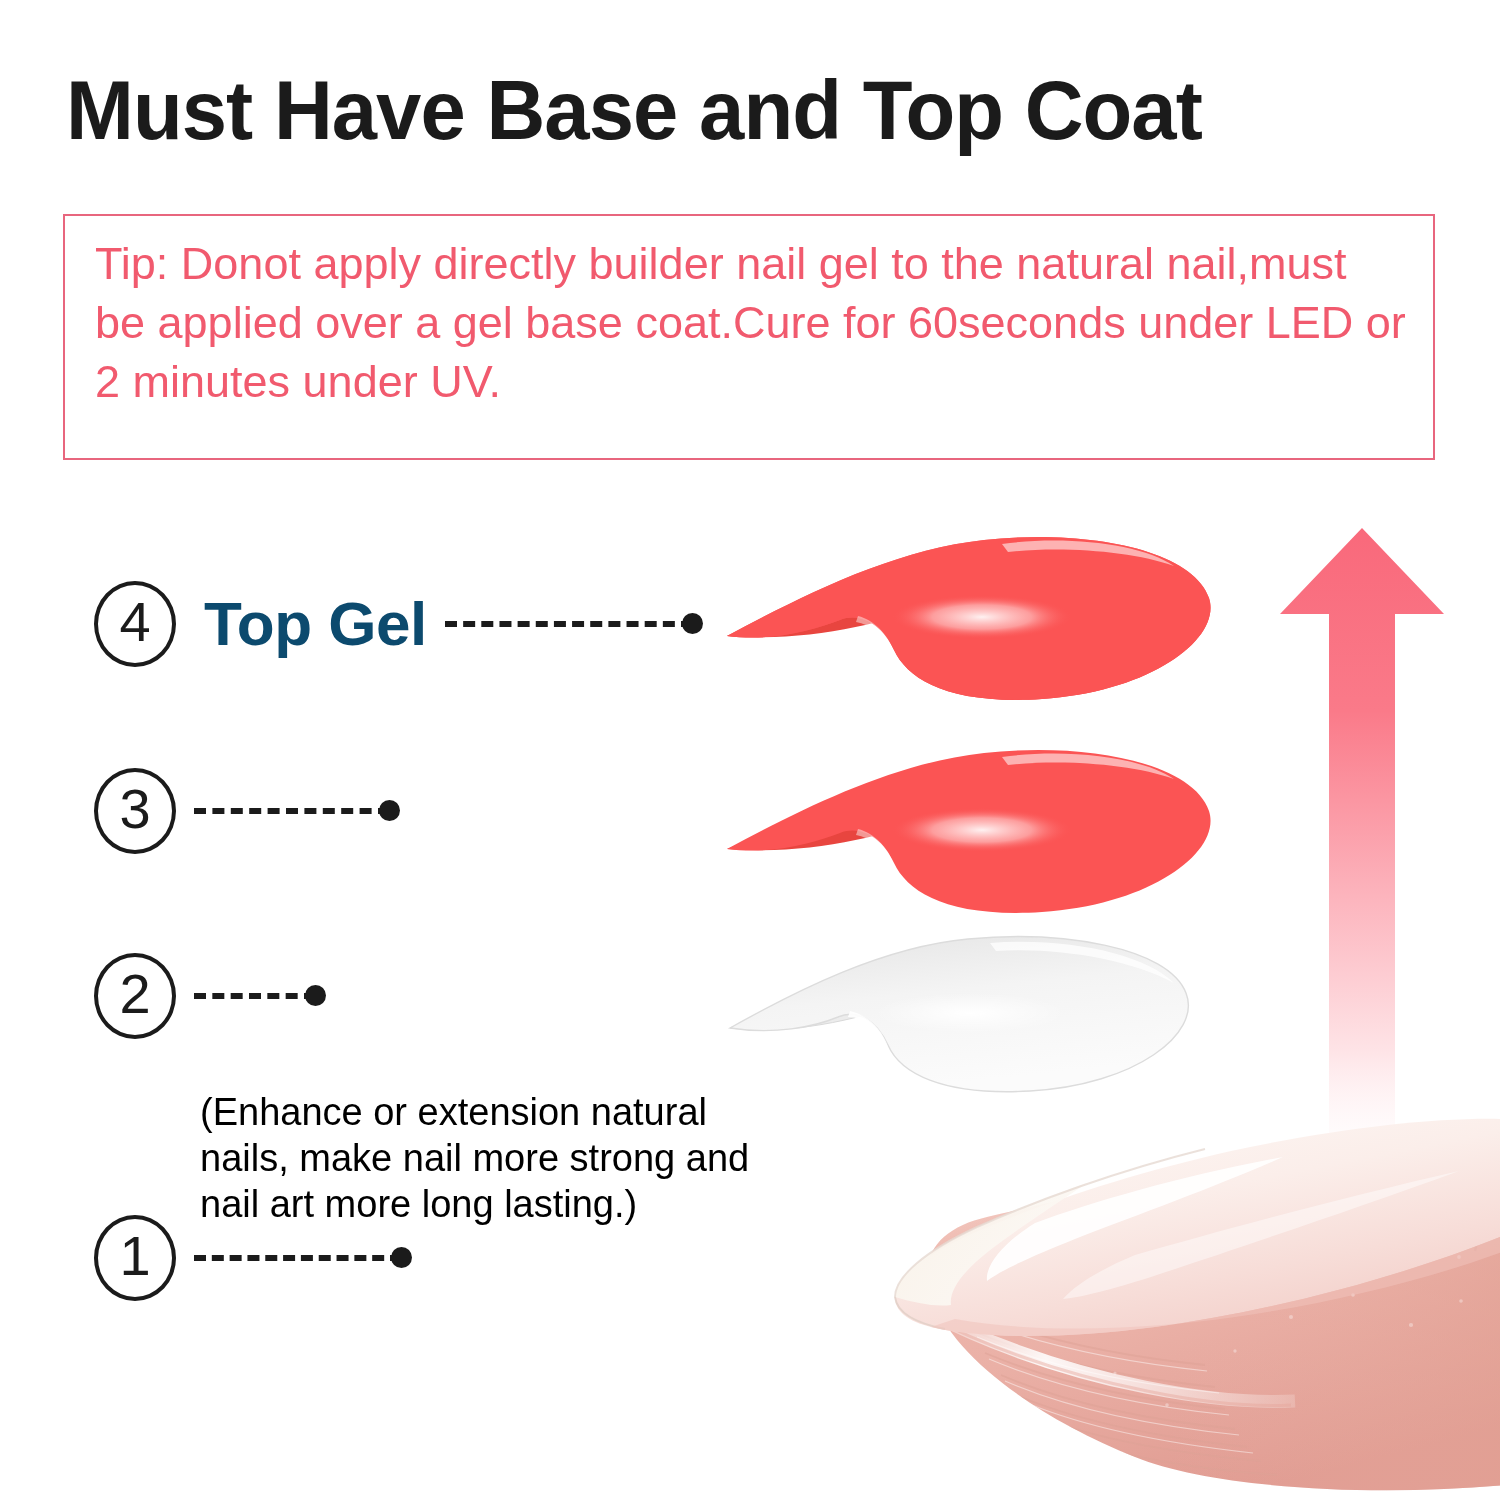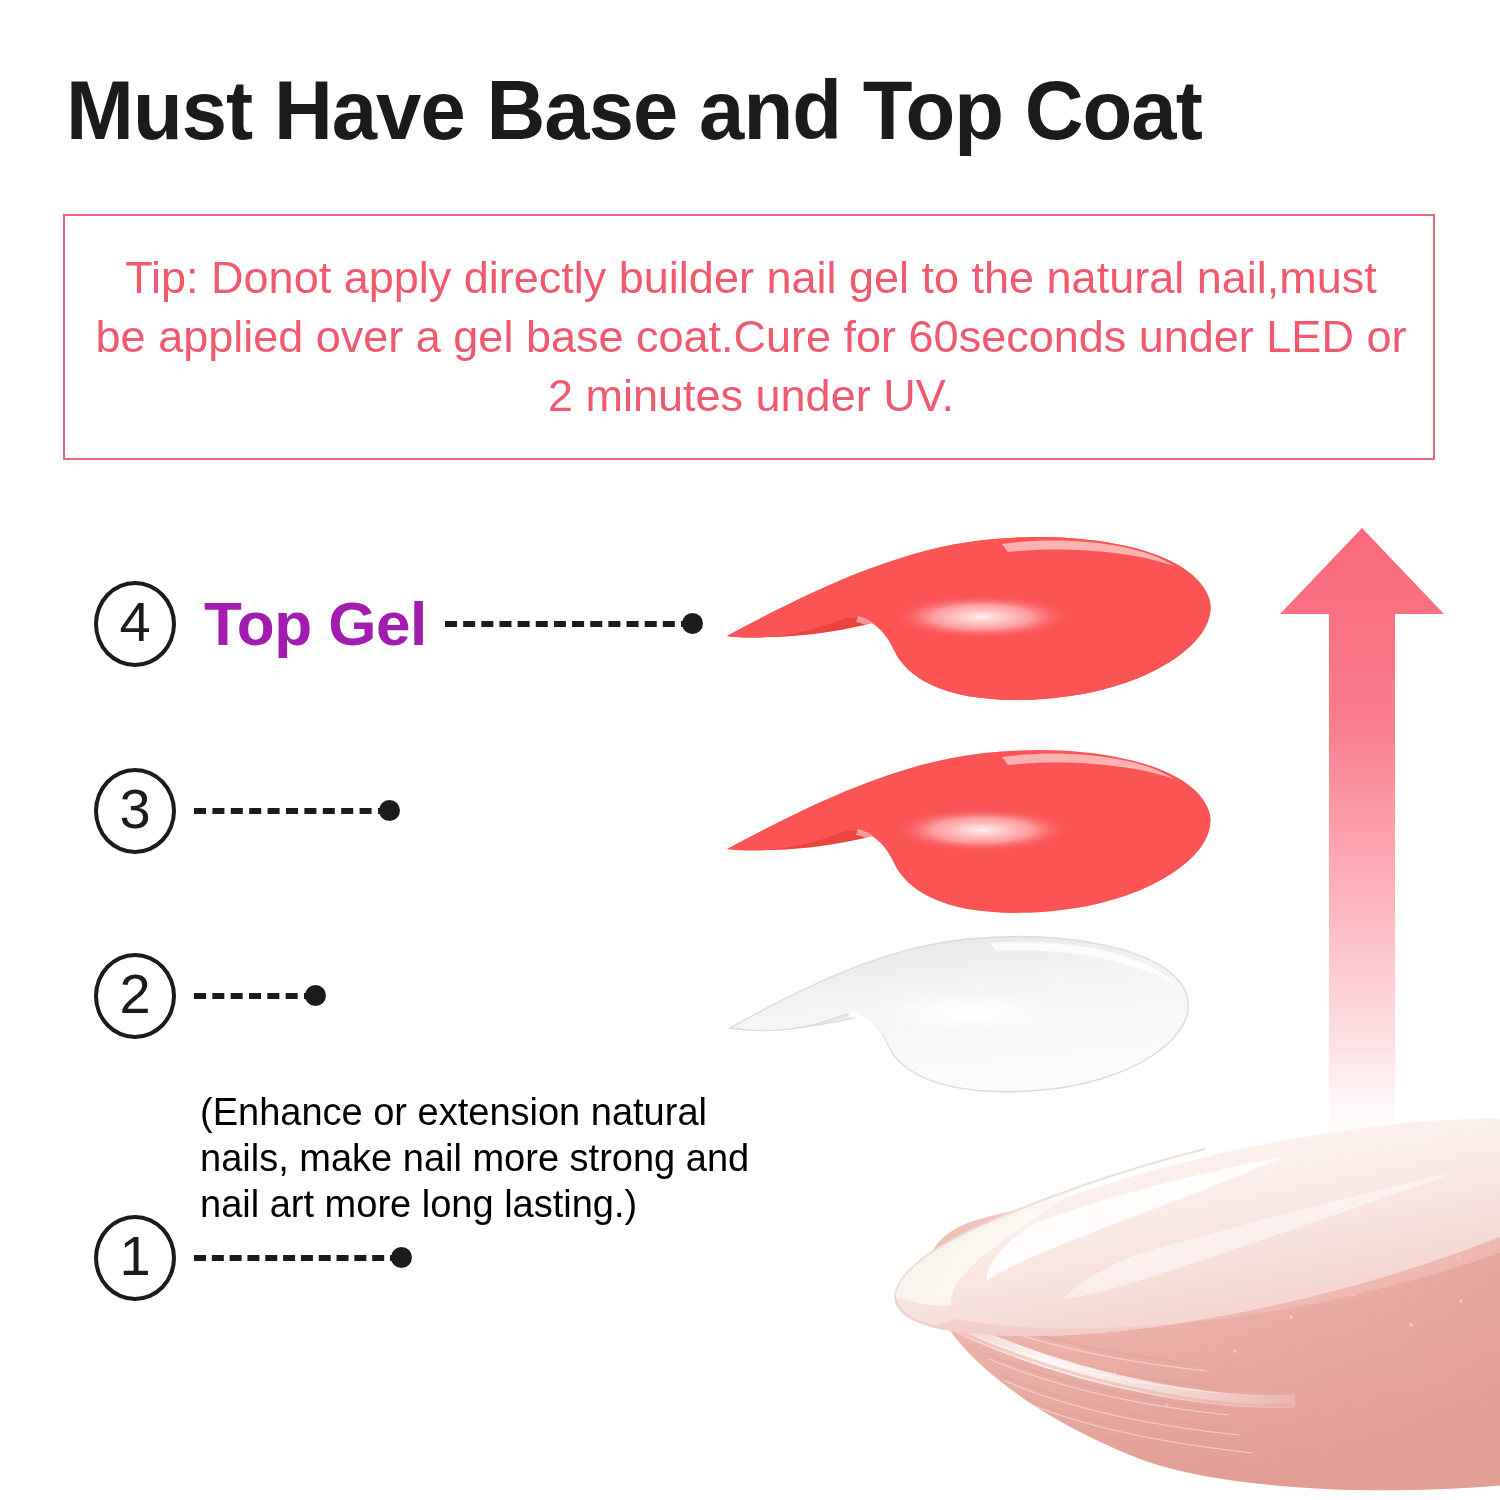--- a/index.html
+++ b/index.html
@@ -40,23 +40,22 @@
     top: 214px;
     width: 1372px;
     height: 246px;
     box-sizing: border-box;
     border: 2px solid #e8667e;
     background: #ffffff;
   }
   #tip-text {
     position: absolute;
     left: 30px;
-    top: 32px;
+    top: 18px;
     width: 1312px;
-    text-align: center;
     font-family: "Liberation Sans", sans-serif;
     font-weight: 400;
     font-size: 45px;
     line-height: 59px;
     color: #f15a6e;
   }
 
   
   .legend-row {
     position: absolute;
@@ -88,21 +87,21 @@
     line-height: 56px;
     color: #1b1b1b;
     transform: translateY(-2px);
   }
 
   .legend-label {
     font-family: "Liberation Sans", sans-serif;
     font-weight: 700;
     font-size: 62px;
     line-height: 62px;
-    color: #a21caf;
+    color: #0c4a6e;
     margin-left: 28px;
     white-space: nowrap;
     letter-spacing: -0.5px;
   }
 
   .leader {
     position: relative;
     height: 6px;
     margin-left: 18px;
     display: flex;

